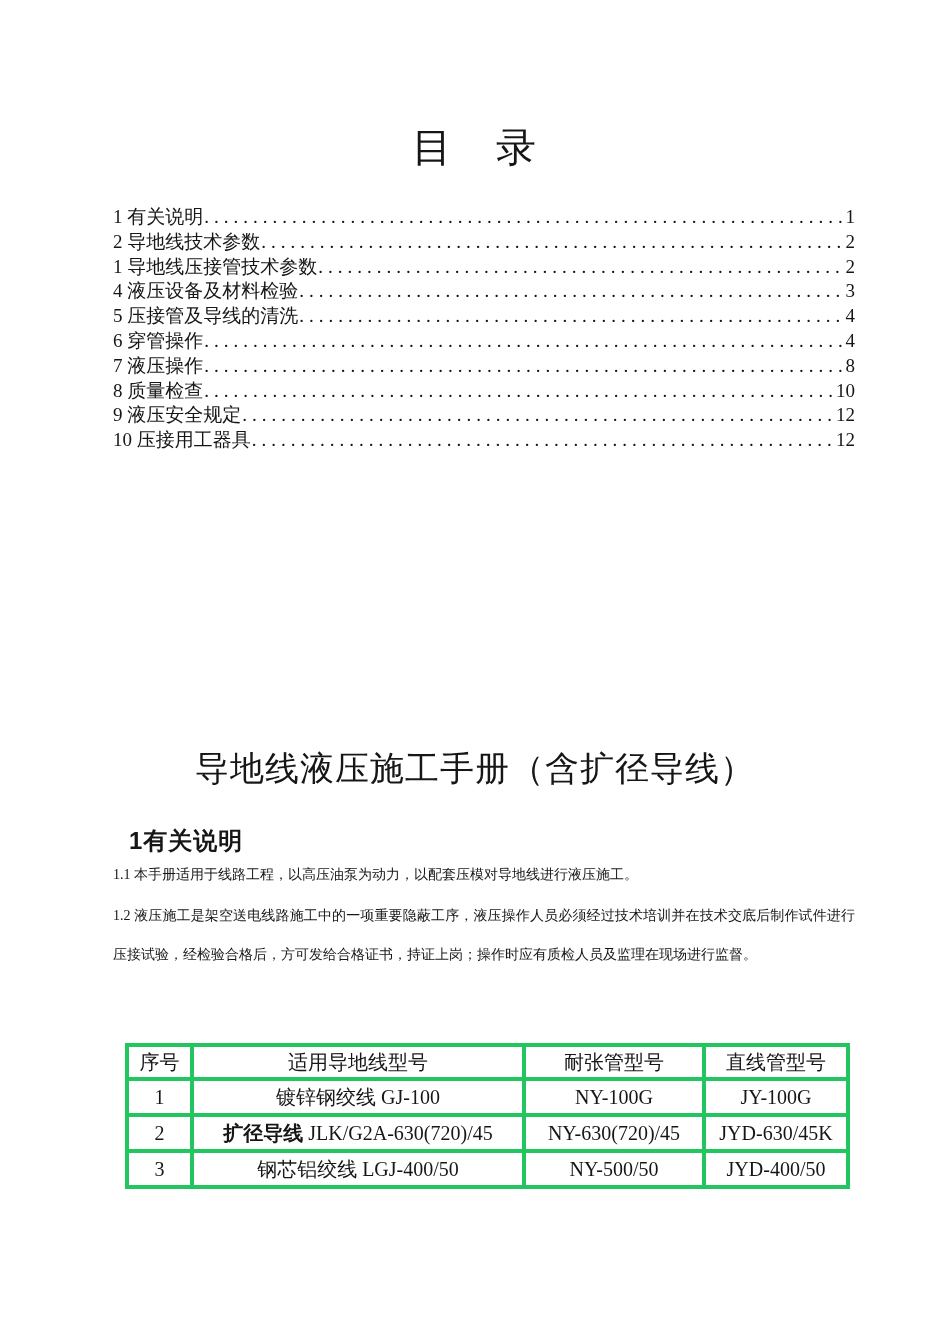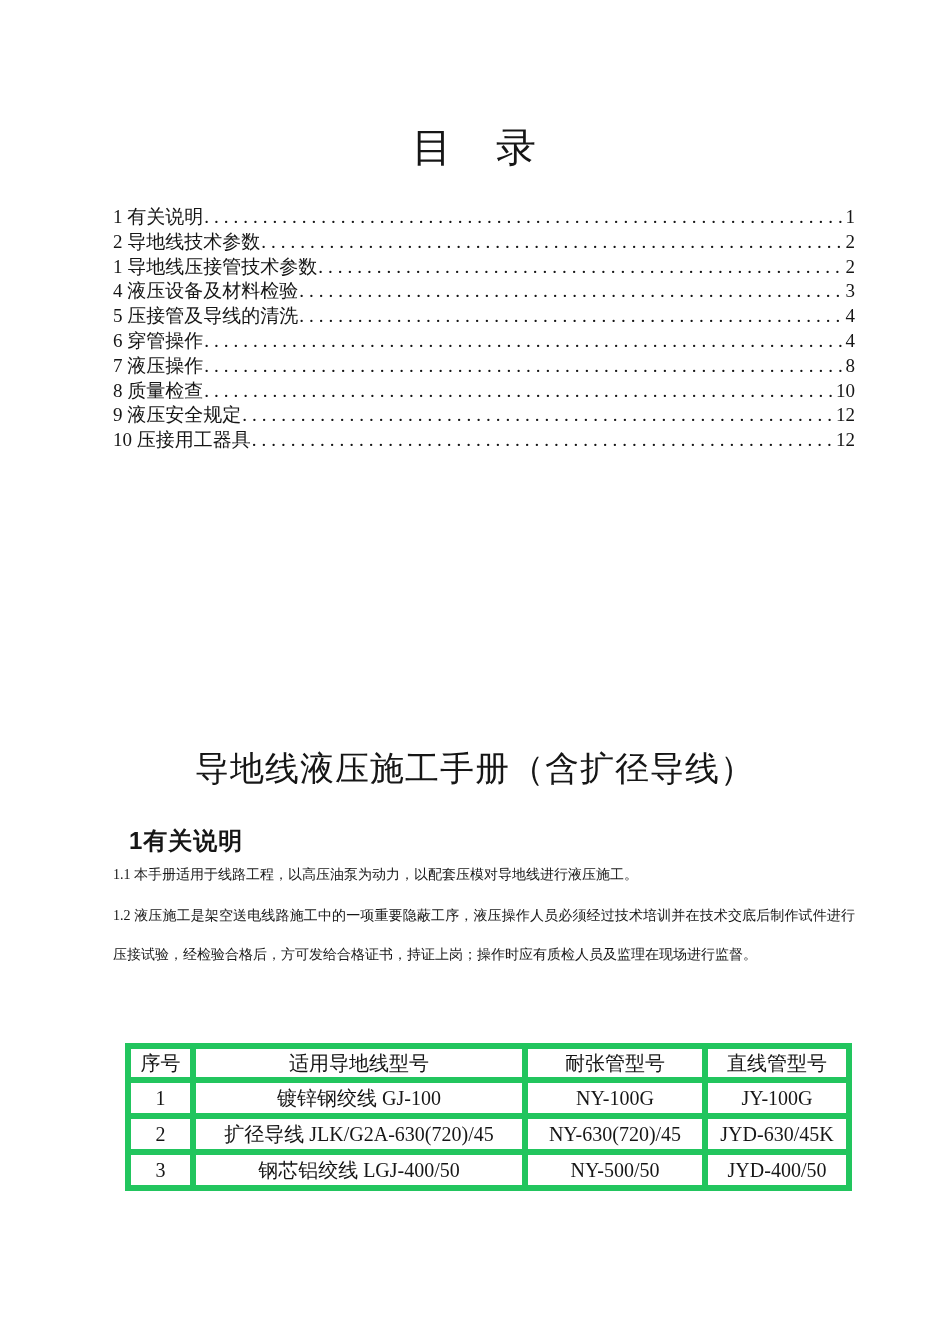--- a/index.html
+++ b/index.html
@@ -88,33 +88,33 @@
   
   .data-table {
     position: absolute;
     top: 1043px;
     left: 125px;
     border-collapse: collapse;
     table-layout: fixed;
     font-size: 20px;
   }
   .data-table th, .data-table td {
-    border: 6px solid #22c55e;
+    border: 4px solid #22c55e;
     text-align: center;
     vertical-align: middle;
     font-weight: 400;
     padding: 0 2px;
     overflow: hidden;
     white-space: nowrap;
   }
   .data-table thead tr { height: 34px; }
   .data-table tbody tr { height: 36px; }
   .cell-bold {
     font-family: "Liberation Sans", "DejaVu Sans", sans-serif;
-    font-weight: 400;
+    font-weight: 700;
   }
 </style>
 </head>
 <body>
 
 <div class="page">
 
   <h1 class="toc-title">目　录</h1>
 
   <div class="toc-list">

